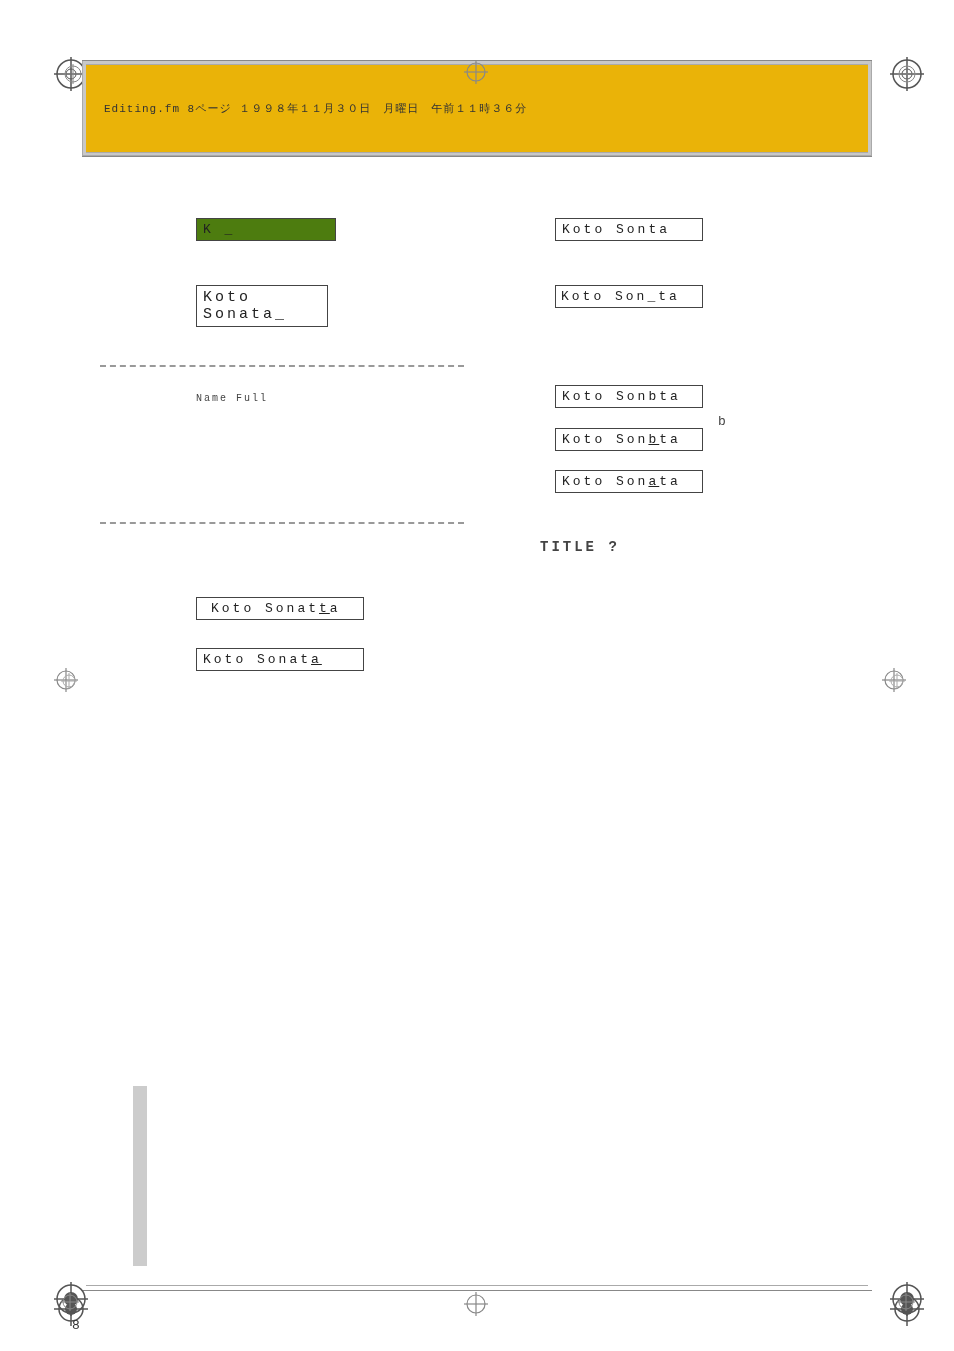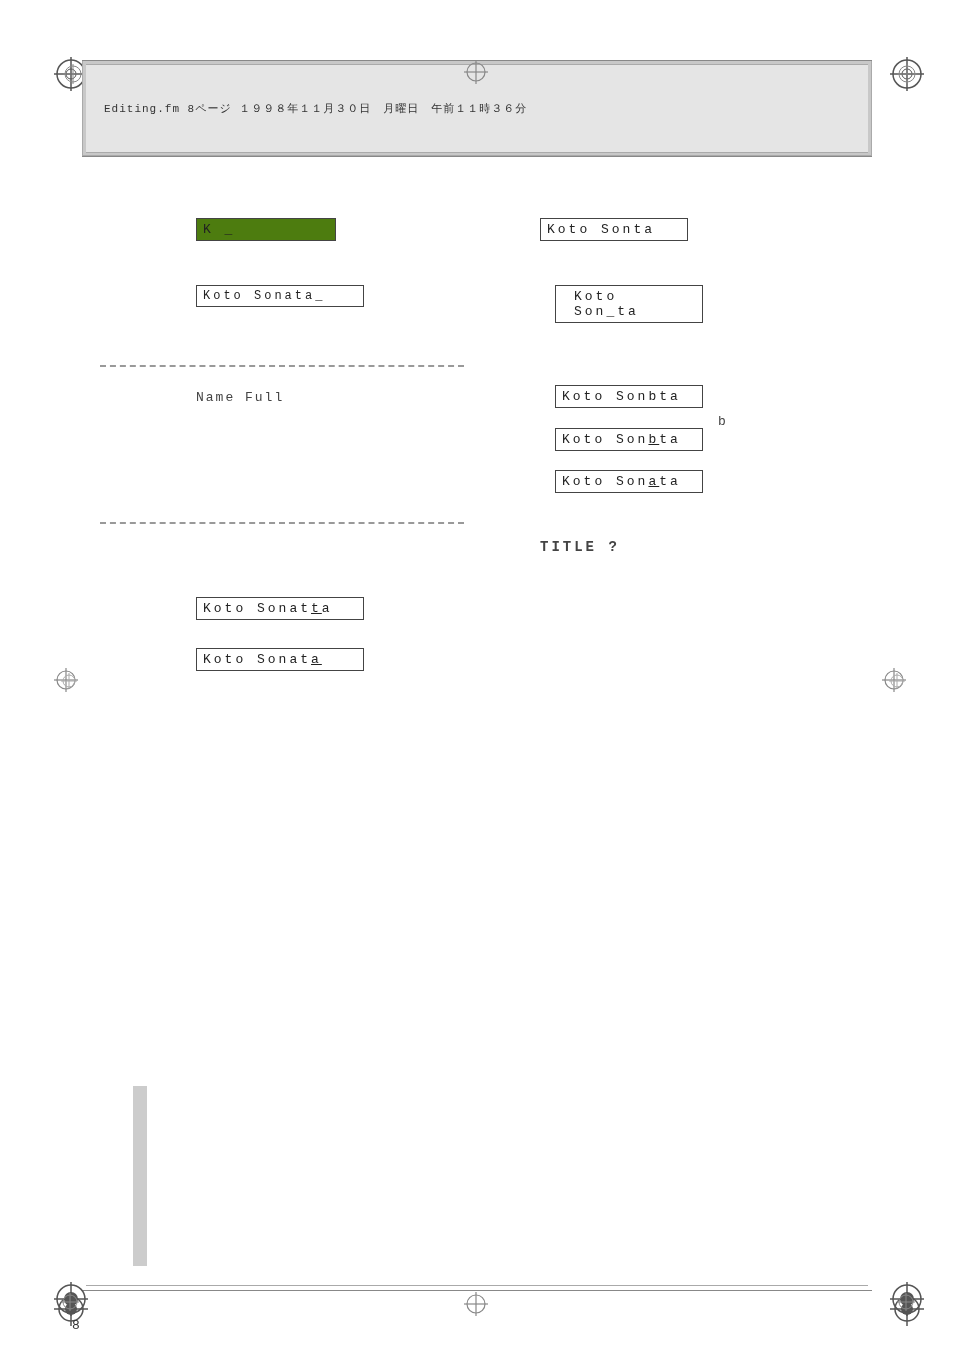--- a/index.html
+++ b/index.html
@@ -64,49 +64,49 @@
   <svg width="22" height="22" viewBox="0 0 22 22">
     <circle cx="11" cy="11" r="8" fill="none" stroke="#888" stroke-width="1"></circle>
     <line x1="11" y1="1" x2="11" y2="21" stroke="#888" stroke-width="1"></line>
     <line x1="1" y1="11" x2="21" y2="11" stroke="#888" stroke-width="1"></line>
   </svg>
 </div>
 
 <div style="position:absolute;top:60px;left:82px;right:82px;height:96px;background:#c8c8c8;border:1px solid #aaa;">
 </div>
 
-<div style="position:absolute;top:64px;left:86px;right:86px;height:88px;background:#e5e5e5;display:flex;align-items:center;padding-left:18px;">
+<div style="position:absolute;top:64px;left:86px;right:86px;height:88px;background:#eab308;display:flex;align-items:center;padding-left:18px;">
   <span style="font-size:11px;font-family:'Courier New',monospace;color:#333;letter-spacing:1px;">Editing.fm 8ページ １９９８年１１月３０日　月曜日　午前１１時３６分</span>
 </div>
 
 <div style="position:absolute;top:60px;left:82px;right:82px;height:1px;background:#888;"></div>
 <div style="position:absolute;top:64px;left:86px;right:86px;height:1px;background:#aaa;"></div>
 <div style="position:absolute;top:156px;left:82px;right:82px;height:1px;background:#888;"></div>
 <div style="position:absolute;top:152px;left:86px;right:86px;height:1px;background:#aaa;"></div>
 
 <div style="position:absolute;top:218px;left:196px;width:140px;border:1px solid #444;padding:3px 6px;font-family:'Courier New',monospace;font-size:13px;letter-spacing:3px;color:#222;background:#4d7c0f;">
   <span>K _</span>
 </div>
 
-<div style="position:absolute;top:285px;left:196px;width:168px;border:1px solid #444;padding:3px 6px;font-family:'Courier New',monospace;font-size:12px;letter-spacing:3px;color:#222;background:#fff;">
+<div style="position:absolute;top:285px;left:196px;width:132px;border:1px solid #444;padding:3px 6px;font-family:'Courier New',monospace;font-size:15px;letter-spacing:3px;color:#222;background:#fff;">
   <span>Koto  Sonata_</span>
 </div>
 
-<div style="position:absolute;top:218px;left:540px;width:148px;border:1px solid #444;padding:3px 6px;font-family:'Courier New',monospace;font-size:13px;letter-spacing:3px;color:#222;background:#fff;">
+<div style="position:absolute;top:218px;left:555px;width:148px;border:1px solid #444;padding:3px 6px;font-family:'Courier New',monospace;font-size:13px;letter-spacing:3px;color:#222;background:#fff;">
   <span>Koto  Sonta</span>
 </div>
 
-<div style="position:absolute;top:285px;left:555px;width:148px;border:1px solid #444;padding:3px 18px;font-family:'Courier New',monospace;font-size:13px;letter-spacing:3px;color:#222;background:#fff;">
+<div style="position:absolute;top:285px;left:555px;width:148px;border:1px solid #444;padding:3px 5px;font-family:'Courier New',monospace;font-size:13px;letter-spacing:3px;color:#222;background:#fff;">
   <span>Koto  Son_ta</span>
 </div>
 
 <div style="position:absolute;top:365px;left:100px;right:490px;height:2px;border-top:2px dashed #999;"></div>
 
 <div style="position:absolute;top:388px;left:196px;">
-  <span style="font-family:'Courier New',monospace;font-size:13px;letter-spacing:2px;color:#444;">Name  Full</span>
+  <span style="font-family:'Courier New',monospace;font-size:10px;letter-spacing:2px;color:#444;">Name  Full</span>
 </div>
 
 <div style="position:absolute;top:385px;left:555px;width:148px;border:1px solid #444;padding:3px 6px;font-family:'Courier New',monospace;font-size:13px;letter-spacing:3px;color:#222;background:#fff;">
   <span>Koto  Sonbta</span>
 </div>
 
 <div style="position:absolute;top:412px;left:718px;">
   <span style="font-family:'Courier New',monospace;font-size:13px;color:#444;">b</span>
 </div>
 
@@ -149,21 +149,21 @@
 </div>
 
 <div style="position:absolute;top:672px;left:888px;">
   <svg width="18" height="18" viewBox="0 0 18 18">
     <circle cx="9" cy="9" r="6" fill="none" stroke="#aaa" stroke-width="1"></circle>
     <line x1="9" y1="1" x2="9" y2="17" stroke="#aaa" stroke-width="1"></line>
     <line x1="1" y1="9" x2="17" y2="9" stroke="#aaa" stroke-width="1"></line>
   </svg>
 </div>
 
-<div style="position:absolute;top:597px;left:196px;width:168px;border:1px solid #444;padding:3px 6px;font-family:'Courier New',monospace;font-size:13px;letter-spacing:3px;color:#222;background:#fff;">
+<div style="position:absolute;top:597px;left:196px;width:168px;border:1px solid #444;padding:3px 14px;font-family:'Courier New',monospace;font-size:13px;letter-spacing:3px;color:#222;background:#fff;">
   Koto  Sonat<u>t</u>a
 </div>
 
 <div style="position:absolute;top:648px;left:196px;width:168px;border:1px solid #444;padding:3px 6px;font-family:'Courier New',monospace;font-size:13px;letter-spacing:3px;color:#222;background:#fff;">
   Koto  Sonat<u>a</u>
 </div>
 
 <div style="position:absolute;top:1285px;left:86px;right:86px;height:1px;background:#aaa;"></div>
 <div style="position:absolute;top:1290px;left:82px;right:82px;height:1px;background:#888;"></div>
 

